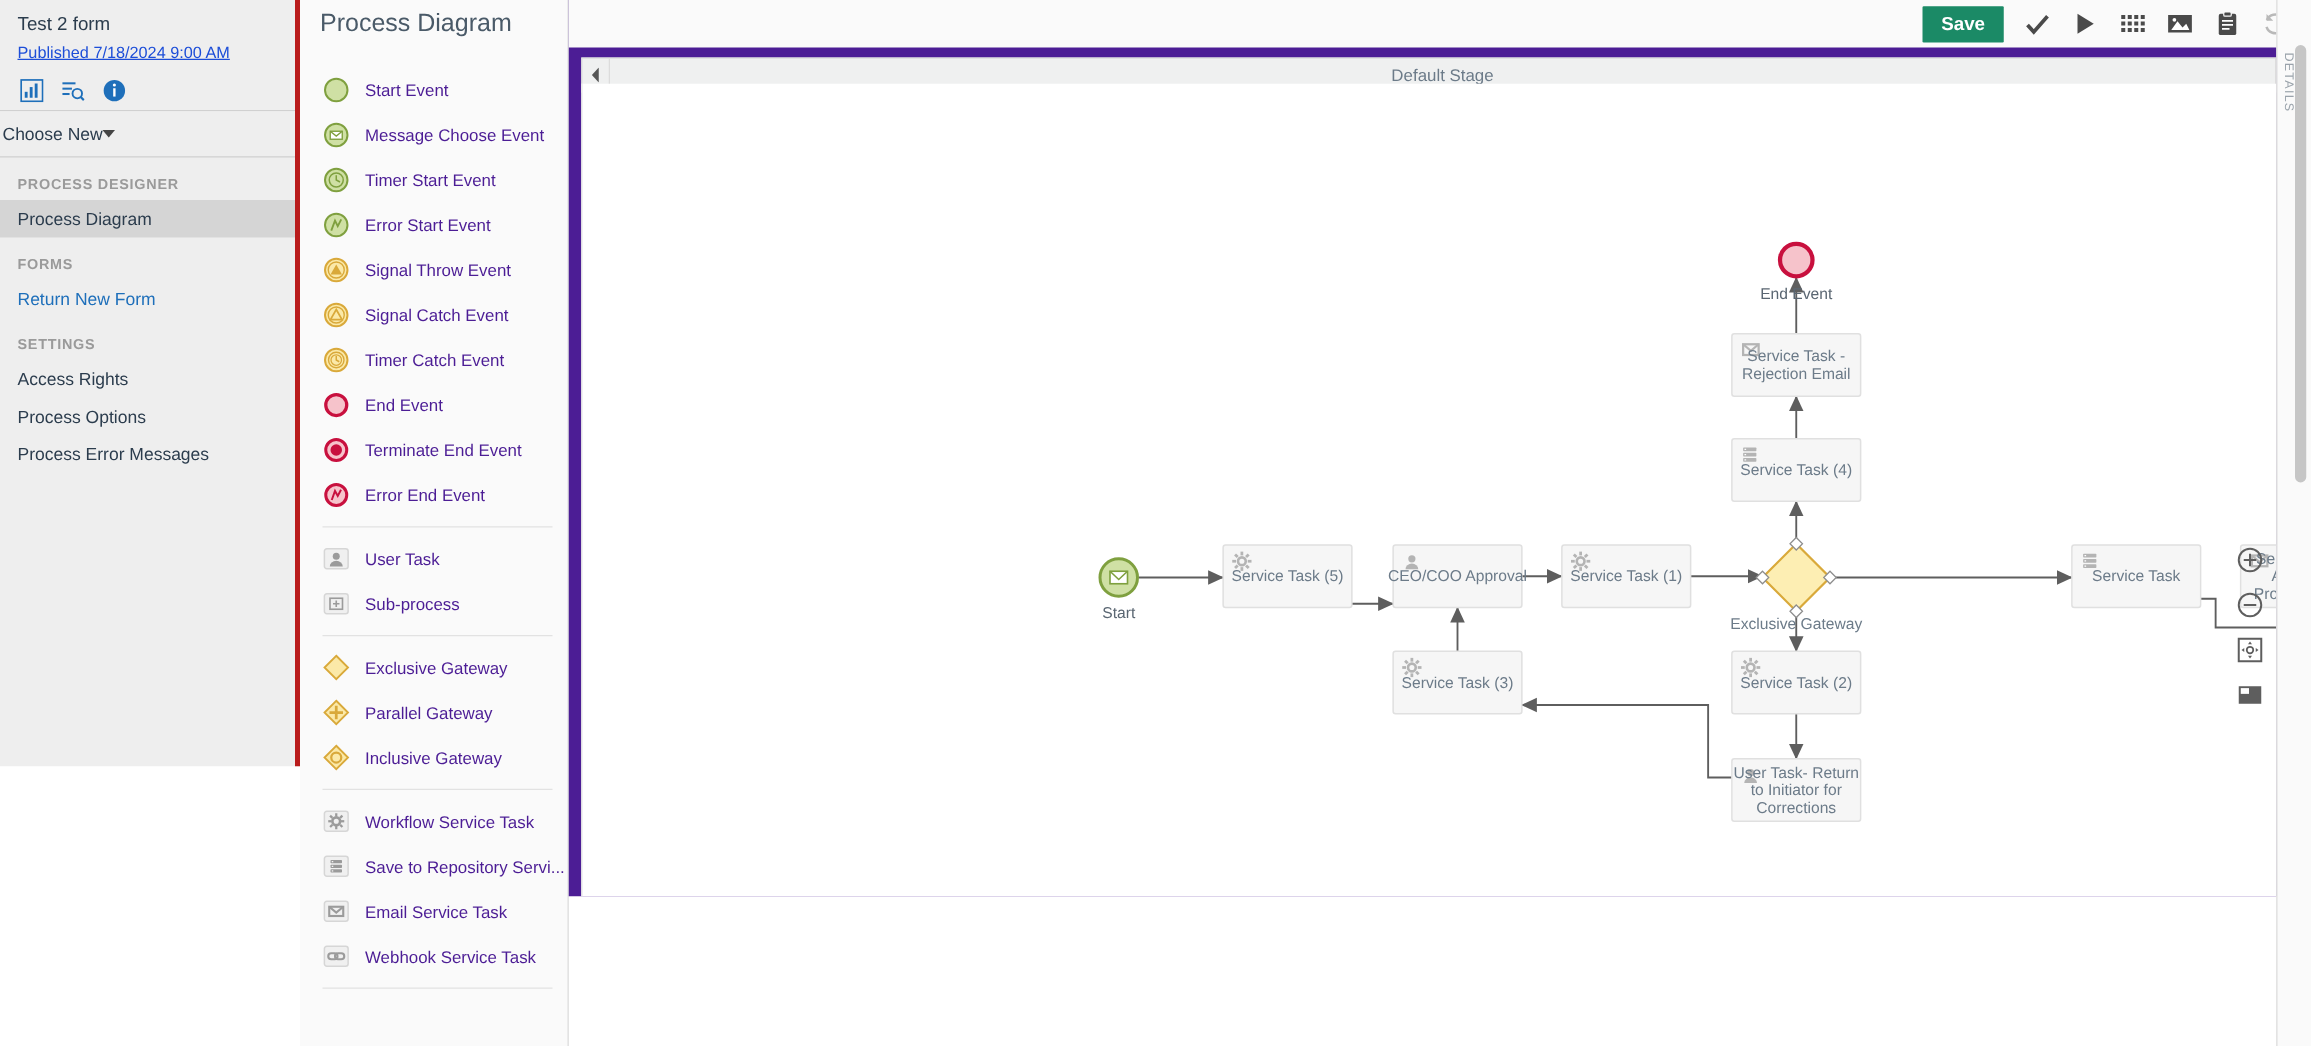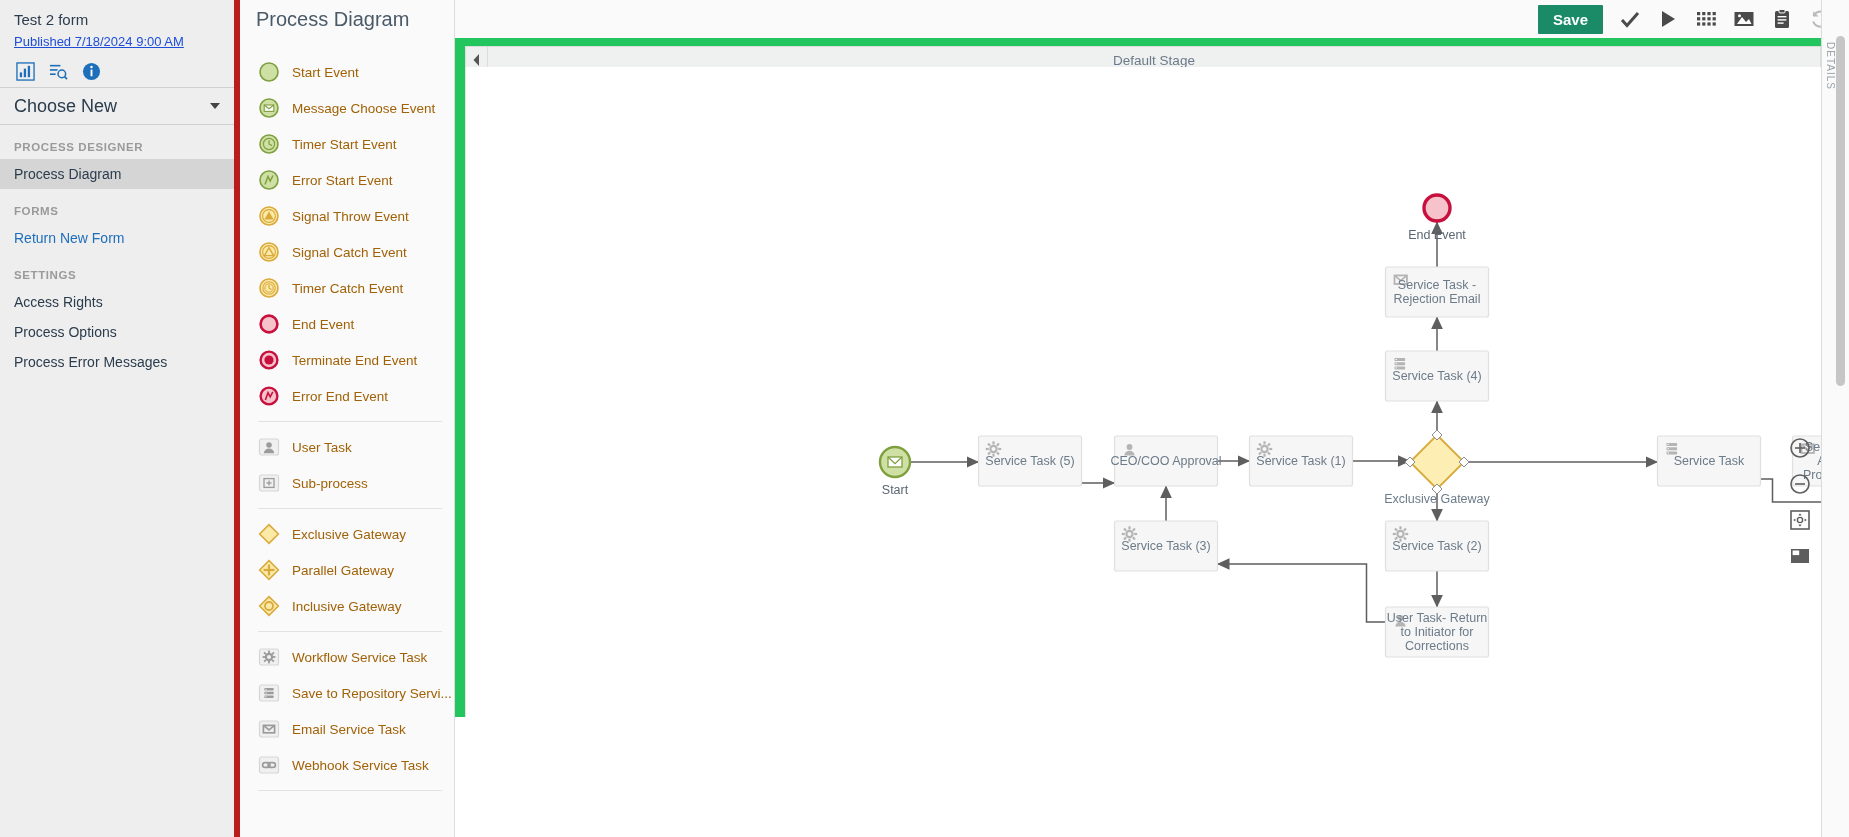--- a/index.html
+++ b/index.html
@@ -2,53 +2,53 @@
 <html><head>
 <meta charset="utf-8">
 <style>
   * { box-sizing: border-box; margin:0; padding:0; }
   html,body { width:1849px; height:837px; overflow:hidden;
     font-family:"Liberation Sans", sans-serif; background:#ffffff; color:#3c4858; }
 
   #app { position:relative; width:1849px; height:837px; display:flex; }
 
   
-  #sidebar { width:240px; height:837px; background:#eeeeee;
-    border-right:6px solid #b91c1c; flex:0 0 240px; position:relative; }
+  #sidebar { width:240px; height:613px; background:#eeeeee;
+    border-right:4px solid #b91c1c; flex:0 0 240px; position:relative; }
   .sb-head { padding:10px 14px 6px 14px; }
   .sb-title { font-size:15px; color:#2b3c4d; line-height:20px; }
   .sb-pub { font-size:13px; color:#1d4ed8; text-decoration:underline;
     display:inline-block; margin-top:4px; cursor:pointer; }
   .sb-icons { display:flex; gap:14px; align-items:center; margin-top:12px; padding-left:2px; }
   .sb-icons .ic { width:19px; height:19px; cursor:pointer; display:block; }
   .sb-sep { height:1px; background:#d0d0d0; }
 
-  .choose-new { height:36px; display:flex; align-items:center; justify-content:space-between;
-    padding:0 14px; font-size:18px; color:#2b3c4d; cursor:pointer; background:#eeeeee; }
+  .choose-new { height:36px; display:flex; align-items:center; justify-content:flex-start;
+    padding:0 2px; font-size:14px; color:#2b3c4d; cursor:pointer; background:#eeeeee; }
   .caret { width:0;height:0;border-left:5px solid transparent;border-right:5px solid transparent;
     border-top:6px solid #444; }
 
   .sb-group { font-size:11.5px; letter-spacing:.6px; color:#9a9a9a; font-weight:bold;
     padding:16px 14px 6px 14px; }
   .sb-item { font-size:14px; color:#2b3c4d; padding:7px 14px; cursor:pointer; }
   .sb-item.active { background:#d5d5d5; }
   .sb-item.link { color:#1e6fba; }
 
   
   #palette { width:215px; flex:0 0 215px; height:837px; background:#fafafa;
     border-right:1px solid #dcdcdc; overflow:hidden; position:relative; }
   .pal-title { font-size:20px; color:#4a5a68; padding:8px 0 0 16px; height:42px; }
   .pal-list { padding:12px 0 0 18px; }
   .pal-item { display:flex; align-items:center; gap:12px; height:36px; cursor:pointer; }
-  .pal-label { font-size:13.5px; color:#a16207; white-space:nowrap; }
+  .pal-label { font-size:13.5px; color:#4c1d95; white-space:nowrap; }
   .pal-div { height:1px; background:#e2e2e2; margin:7px 12px 7px 0; }
   .pal-ico { width:22px; height:22px; flex:0 0 22px; display:block; }
 
   
-  #main { flex:1; position:relative; background:#22c55e; height:717px; }
+  #main { flex:1; position:relative; background:#4c1d95; height:717px; }
   #toolbar { position:absolute; top:0; left:0; right:0; height:38px;
     display:flex; align-items:center; justify-content:flex-end; gap:16px; padding-right:18px;
     background:#fafafa; }
   .save-btn { background:#1b8a66; color:#fff; font-size:15px; font-weight:bold;
     padding:6px 15px; border:none; cursor:pointer; border-radius:1px; }
   .tb-ic { width:22px; height:22px; cursor:pointer; display:block; }
 
   #stagebar { position:absolute; top:46px; left:10px; right:28px; height:28px;
     background:#eff0f0; border:1px solid #dcdcdc; display:flex; align-items:center; }
   .stage-collapse { width:22px; height:26px; display:flex; align-items:center;

